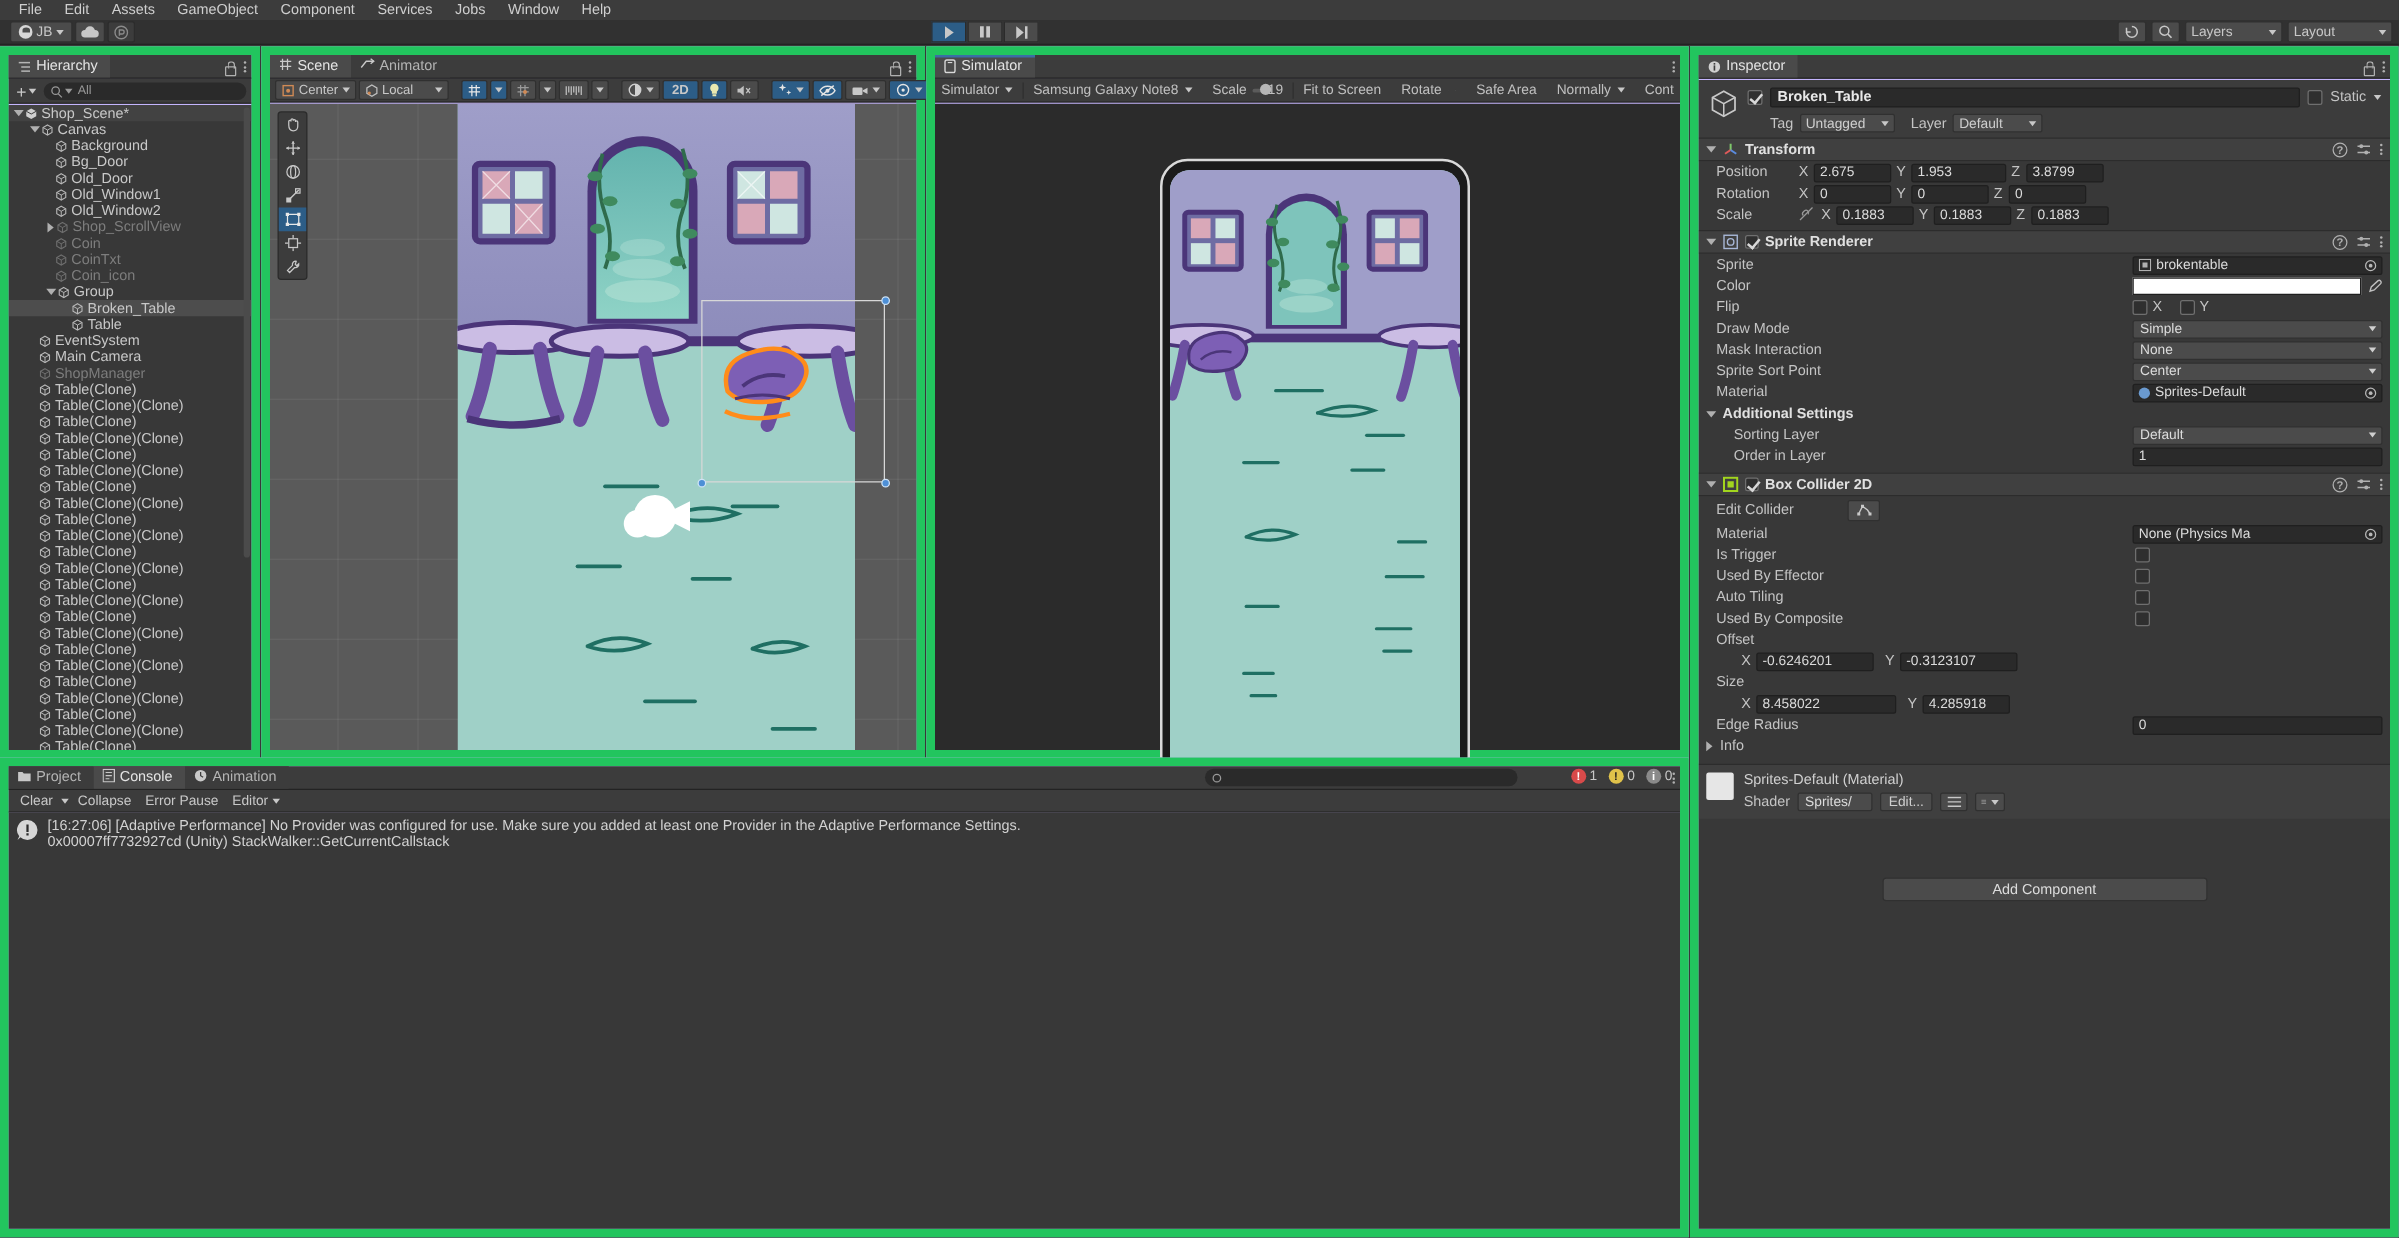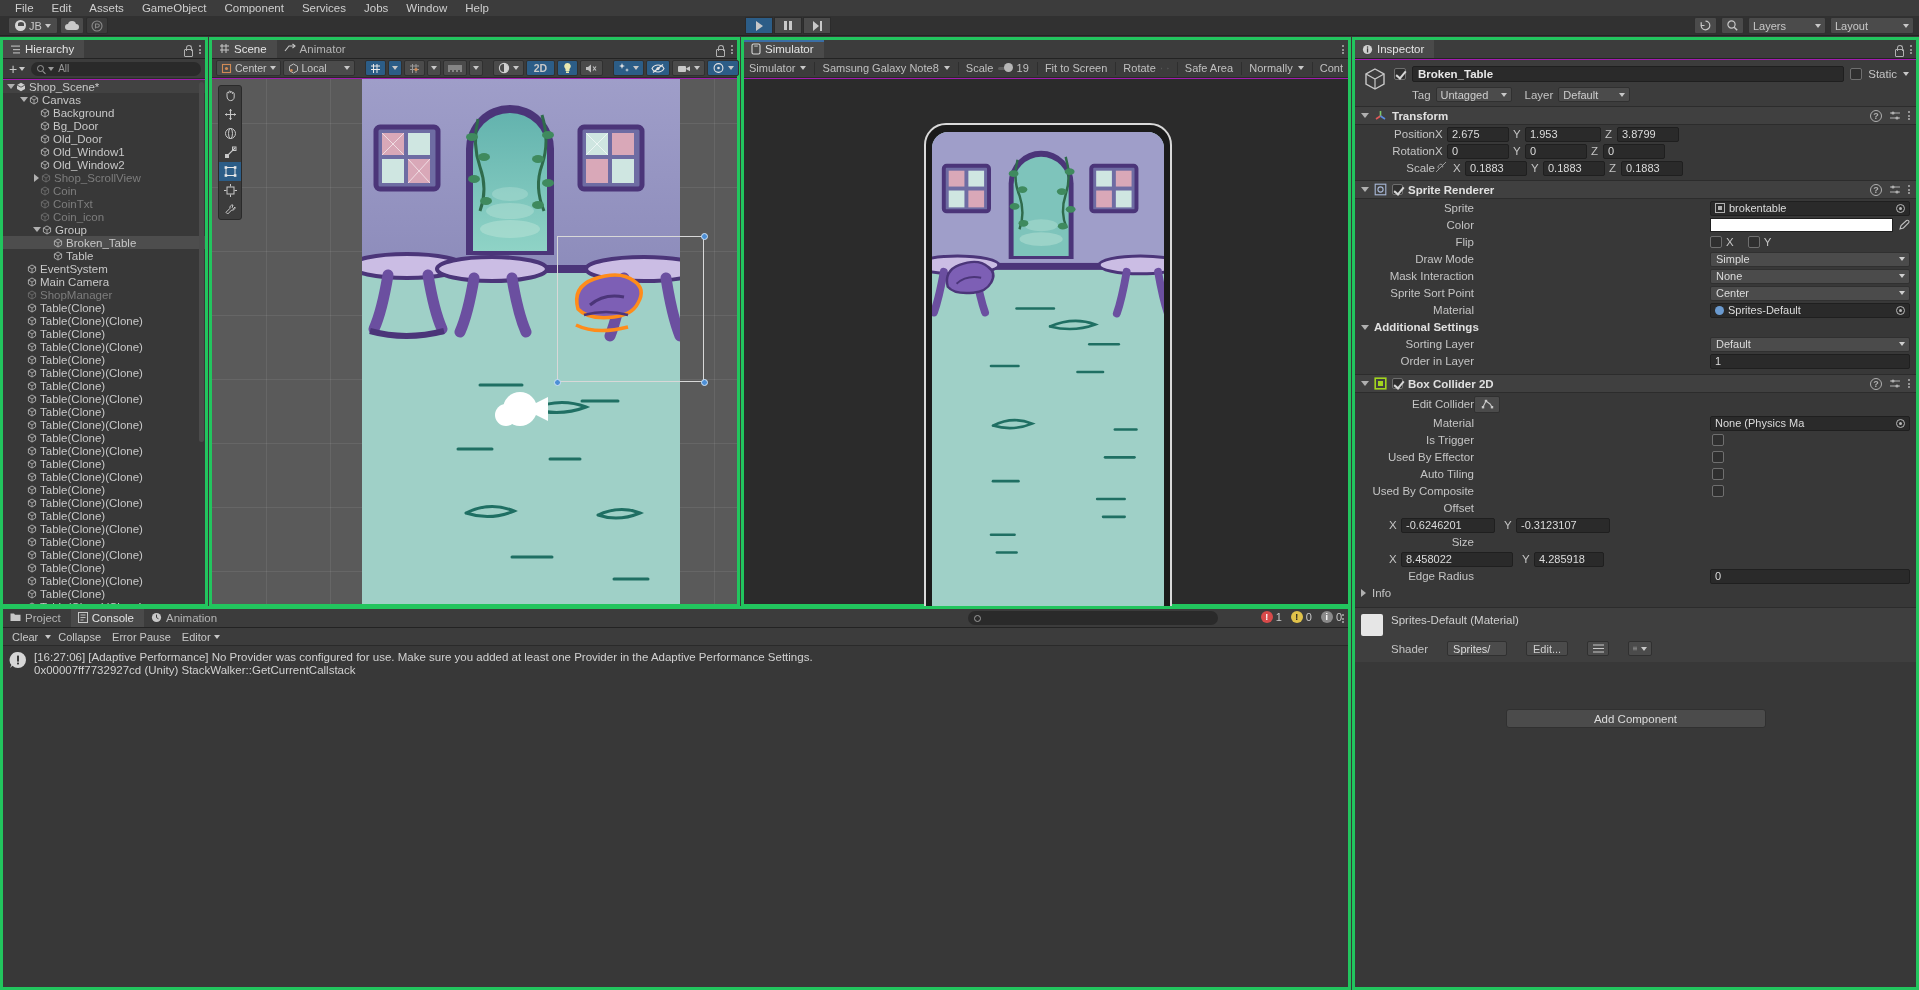--- a/index.html
+++ b/index.html
@@ -46,21 +46,21 @@
   .tri { width:0;height:0;border-left:7px solid #c8c8c8;border-top:5px solid transparent;border-bottom:5px solid transparent; }
   .pausebars { display:flex; gap:2px; }
   .pausebars i { display:block; width:3px; height:9px; background:#c8c8c8; }
   .stepwrap { display:flex; align-items:center; gap:1px; }
   .stepwrap i { display:block; width:0;height:0;border-left:6px solid #c8c8c8;border-top:5px solid transparent;border-bottom:5px solid transparent; }
   .stepwrap b { display:block; width:2px; height:10px; background:#c8c8c8; }
   .tb-right { position:absolute; right:4px; top:1px; display:flex; align-items:center; gap:2px; }
   .tb-right .tb-btn { height:17px; }
 
   
-  .panel { position: absolute; background: #a21caf; border: 3px solid #22c55e; }
+  .panel { position: absolute; background: #c4b5fd; border: 7px solid #22c55e; }
   .panel-tabs {
     height: 19px; background: #3c3c3c; display: flex; align-items: stretch;
     border-bottom: 1px solid #232323; position: relative;
   }
   .ptab {
     display: flex; align-items: center; gap: 4px; padding: 0 10px 0 7px;
     font-size: 11.5px; color: #b4b4b4; background: #3c3c3c;
   }
   .ptab.sel { background: #4a4a4a; color: #e4e4e4; }
   .ptab.sel.blue { box-shadow: inset 0 2px 0 #3b6ea5; }
@@ -138,21 +138,21 @@
   .cbx { width:12px;height:12px;border:1px solid #6f6f6f;background:#2f2f2f;border-radius:2px;position:relative;flex:none;}
   .cbx.checked:after{content:"";position:absolute;left:3px;top:0px;width:4px;height:8px;border:solid #d8d8d8;border-width:0 2px 2px 0;transform:rotate(40deg);}
   .namefield { flex:1; height:16px; background:#2a2a2a; border:1px solid #1f1f1f; border-radius:2px; display:flex; align-items:center; padding:0 5px; font-size:11.5px; color:#e8e8e8; font-weight:bold;}
   .smallsel { height:15px; background:#4b4b4b; border:1px solid #303030; border-radius:2px; display:flex; align-items:center; gap:4px; padding:0 4px; font-size:11px; color:#cfcfcf;}
   .comp-header { height:19px; background:#404040; border-top:1px solid #2c2c2c; border-bottom:1px solid #2c2c2c; display:flex; align-items:center; gap:5px; padding:0 6px; font-size:11.5px; font-weight:bold; color:#e0e0e0; }
   .tri-down { width:0;height:0;border-left:4px solid transparent;border-right:4px solid transparent;border-top:5px solid #b0b0b0;flex:none;}
   .tri-right { width:0;height:0;border-top:4px solid transparent;border-bottom:4px solid transparent;border-left:5px solid #b0b0b0;flex:none;}
   .hdr-icons { margin-left:auto; display:flex; align-items:center; gap:7px; }
   .qmark { width:12px;height:12px;border:1.2px solid #b0b0b0;border-radius:50%;font-size:9px;display:flex;align-items:center;justify-content:center;color:#b0b0b0;}
   .prow { display:flex; align-items:center; height:16px; padding:0 6px 0 14px; font-size:11.5px; color:#c4c4c4; margin-top:1px;}
-  .plabel { width:105px; flex:none;text-align:right; }
+  .plabel { width:105px; flex:none; }
   .plabel.ind { padding-left:14px; width:105px; }
   .vfield { height:15px; background:#2a2a2a; border:1px solid #1f1f1f; border-radius:2px; display:flex; align-items:center; padding:0 4px; font-size:11px; color:#dcdcdc;}
   .axis { width:12px; flex:none; text-align:left; color:#c4c4c4; }
   .dropdown { height:15px; background:#4b4b4b; border:1px solid #303030; border-radius:2px; display:flex; align-items:center; padding:0 5px; font-size:11px; color:#dcdcdc; position:relative;}
   .dropdown .dc { position:absolute; right:4px; width:0;height:0;border-left:3.5px solid transparent;border-right:3.5px solid transparent;border-top:4.5px solid #cfcfcf;}
   .objfield { height:15px; background:#2a2a2a; border:1px solid #1f1f1f; border-radius:2px; display:flex; align-items:center; gap:4px; padding:0 4px; font-size:11px; color:#dcdcdc; position:relative;}
   .objfield .dot { position:absolute; right:4px; width:9px;height:9px;border:1.2px solid #b9b9b9;border-radius:50%;display:flex;align-items:center;justify-content:center;}
   .objfield .dot:after{content:"";width:3px;height:3px;border-radius:50%;background:#b9b9b9;}
   .colorfield { height:14px; background:#ffffff; border:1px solid #1f1f1f; flex:1; }
   .addcomp { position:absolute; left:50%; transform:translateX(-50%); bottom:0; width:260px; height:19px; background:#4b4b4b; border:1px solid #303030; border-radius:3px; display:flex; align-items:center; justify-content:center; font-size:11.5px; color:#dcdcdc; }
@@ -1526,21 +1526,21 @@
       </div>
       <div class="prow" style="padding-left:6px">
         <span class="tri-right" style="margin-right:6px"></span>
         <span>Info</span>
       </div>
 
       <div class="matprev" style="margin-top:6px">
         <span class="matthumb"></span>
         <div style="flex:1">
           <div style="font-size:11.5px;color:#d0d0d0">Sprites-Default (Material)</div>
-          <div style="display:flex;align-items:center;gap:19px;margin-top:15px">
+          <div style="display:flex;align-items:center;gap:6px;margin-top:4px">
             <span style="font-size:11.5px">Shader</span>
             <span class="dropdown" style="width:60px">
               <span>Sprites/</span>
             </span>
             <span class="smallsel" style="width:42px;justify-content:center">
               <span>Edit...</span>
             </span>
             <span class="smallsel" style="width:22px;justify-content:center">
               <svg width="11" height="9" viewBox="0 0 11 9">
                   <path d="M0 1h11M0 4.5h11M0 8h11" stroke="#c8c8c8" stroke-width="1.1"></path>

